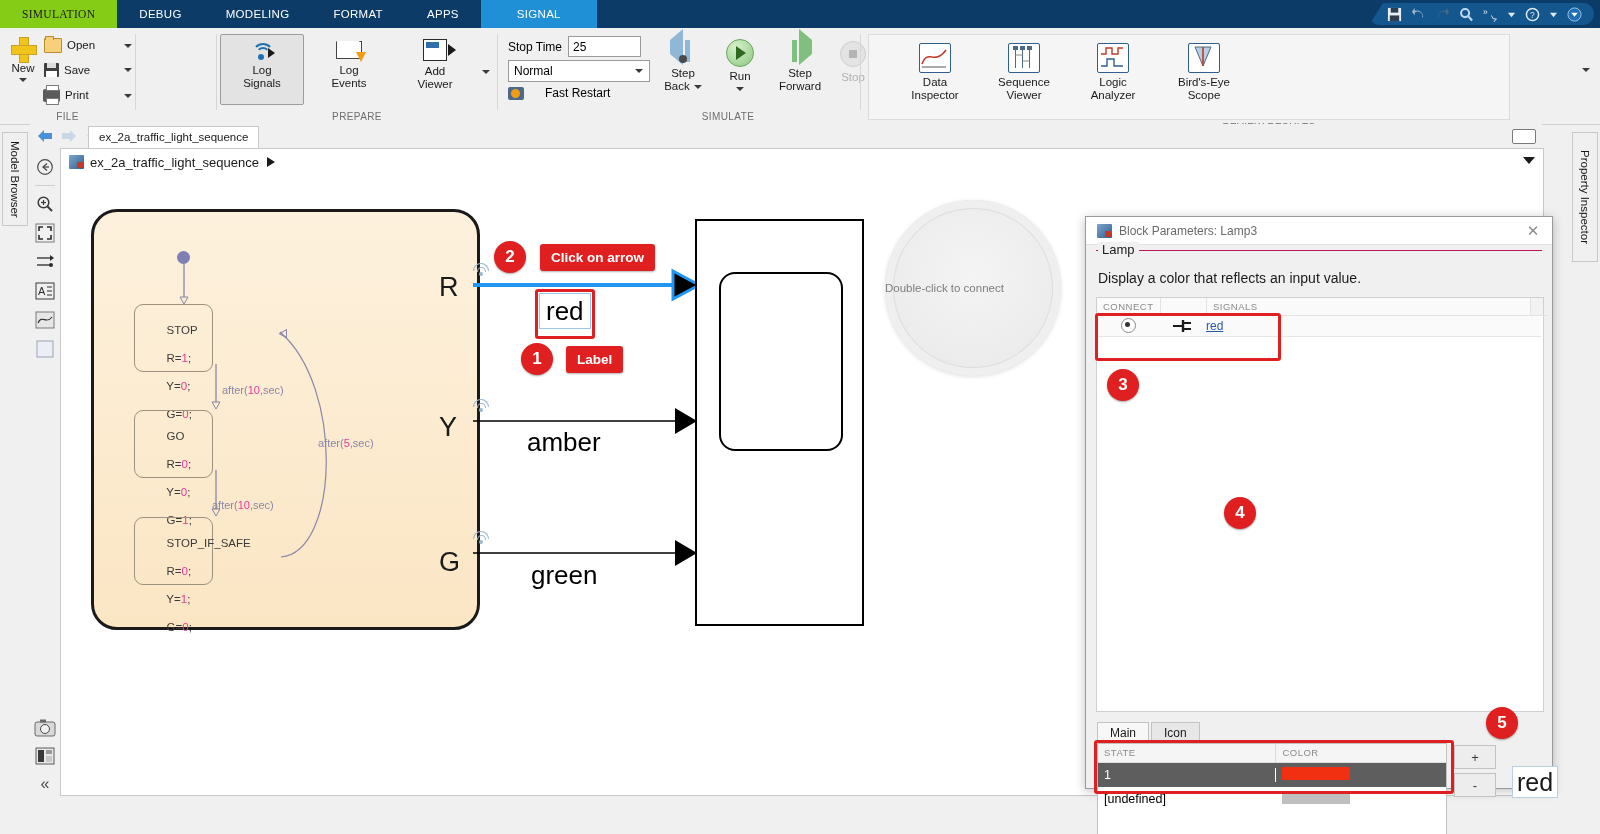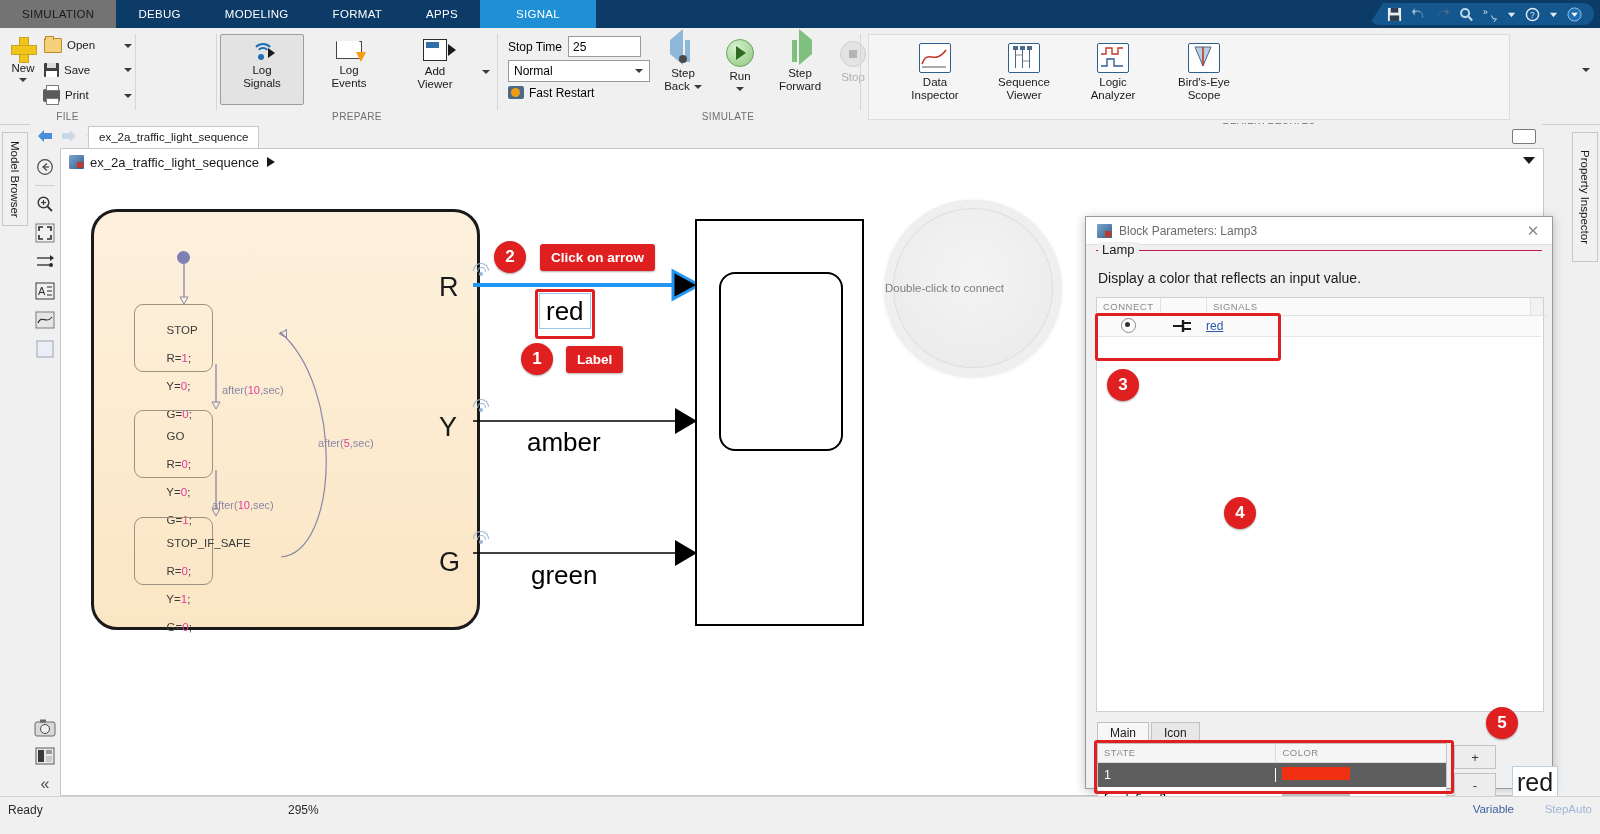--- a/index.html
+++ b/index.html
@@ -9,21 +9,21 @@
     font-size:12px;color:#000;background:#f0f0f0;
     -webkit-font-smoothing:antialiased;
   }
   #app{position:relative;width:1600px;height:834px;}
 
   
   .tabstrip{position:absolute;left:0;top:0;width:1600px;height:28px;background:#0b3b66;}
   .tabstrip .tabs{position:absolute;left:0;top:0;height:28px;display:flex;}
   .tab{height:28px;line-height:28px;padding:0 22px;color:#fff;font-size:11.5px;
        letter-spacing:.3px;text-align:center;cursor:default;}
-  .tab.active{background:#737373;color:#1a1a1a;}
+  .tab.active{background:#84cc16;color:#1a1a1a;font-family:Liberation Serif, serif;}
   .tab.signal{background:#1f8fd6;color:#fff;}
   .topright{position:absolute;right:6px;top:3px;height:22px;display:flex;align-items:center;
             gap:9px;background:#14578f;border-radius:11px;padding:0 12px 0 18px;
             clip-path:polygon(14px 0,100% 0,100% 100%,0 100%);}
   .topright .ic{color:#dfeaf5;font-size:13px;line-height:1;}
   .topright .ic svg{display:block;}
 
   
   .ribbon{position:absolute;left:0;top:28px;width:1600px;height:96px;background:#f0f0f0;
           border-bottom:1px solid #cfcfcf;}
@@ -316,21 +316,21 @@
 
     <div class="rgroup" style="left:498px;width:380px">
       <div style="position:absolute;left:10px;top:8px;display:flex;align-items:center;gap:6px">
         <span style="font-size:12px">Stop Time</span>
         <input type="text" style="width: 63px; height: 17px; border: 1px solid rgb(154, 154, 154); font-size: 12px; padding: 1px 4px; font-family: &quot;Liberation Sans&quot;, sans-serif;" value="25">
       </div>
       <div style="position:absolute;left:10px;top:32px;width:140px;height:20px;border:1px solid #9a9a9a;background:#fff;display:flex;align-items:center">
         <span style="font-size:12px;padding-left:5px">Normal</span>
         <span class="caret" style="margin-left:auto;margin-right:6px"></span>
       </div>
-      <div style="position:absolute;left:10px;top:58px;display:flex;gap:5px">
+      <div style="position:absolute;left:10px;top:58px;display:flex;align-items:center;gap:21px">
         <span style="width:16px;height:13px;background:#4a6a88;border-radius:2px;position:relative;display:inline-block">
           <span style="position:absolute;left:3px;top:2px;width:9px;height:9px;border-radius:50%;background:#f39c12"></span>
         </span>
         <span style="font-size:12px">Fast Restart</span>
       </div>
 
       <div class="btn" style="position:absolute;left:157px;top:12px;width:56px">
         <span class="stepback-icon">
           <span style="position:absolute;left:0;top:0"><span class="tri-l"></span></span>
           <span style="position:absolute;left:15px;top:0;width:5px;height:22px;background:#8fb8d8"></span>
@@ -712,20 +712,14 @@
     <div class="callout-num" style="left:400px;top:490px">
       <span>5</span>
     </div>
 
   </div>
 
   <div class="float-red">
     <span>red</span>
   </div>
 
-  <div class="statusbar">
-    <span class="status-text">Ready</span>
-    <span class="zoom-text">295%</span>
-    <span class="solver-text">Variable</span>
-    <span class="solver-text2">StepAuto</span>
-  </div>
 
 </div>
 
 </body></html>

